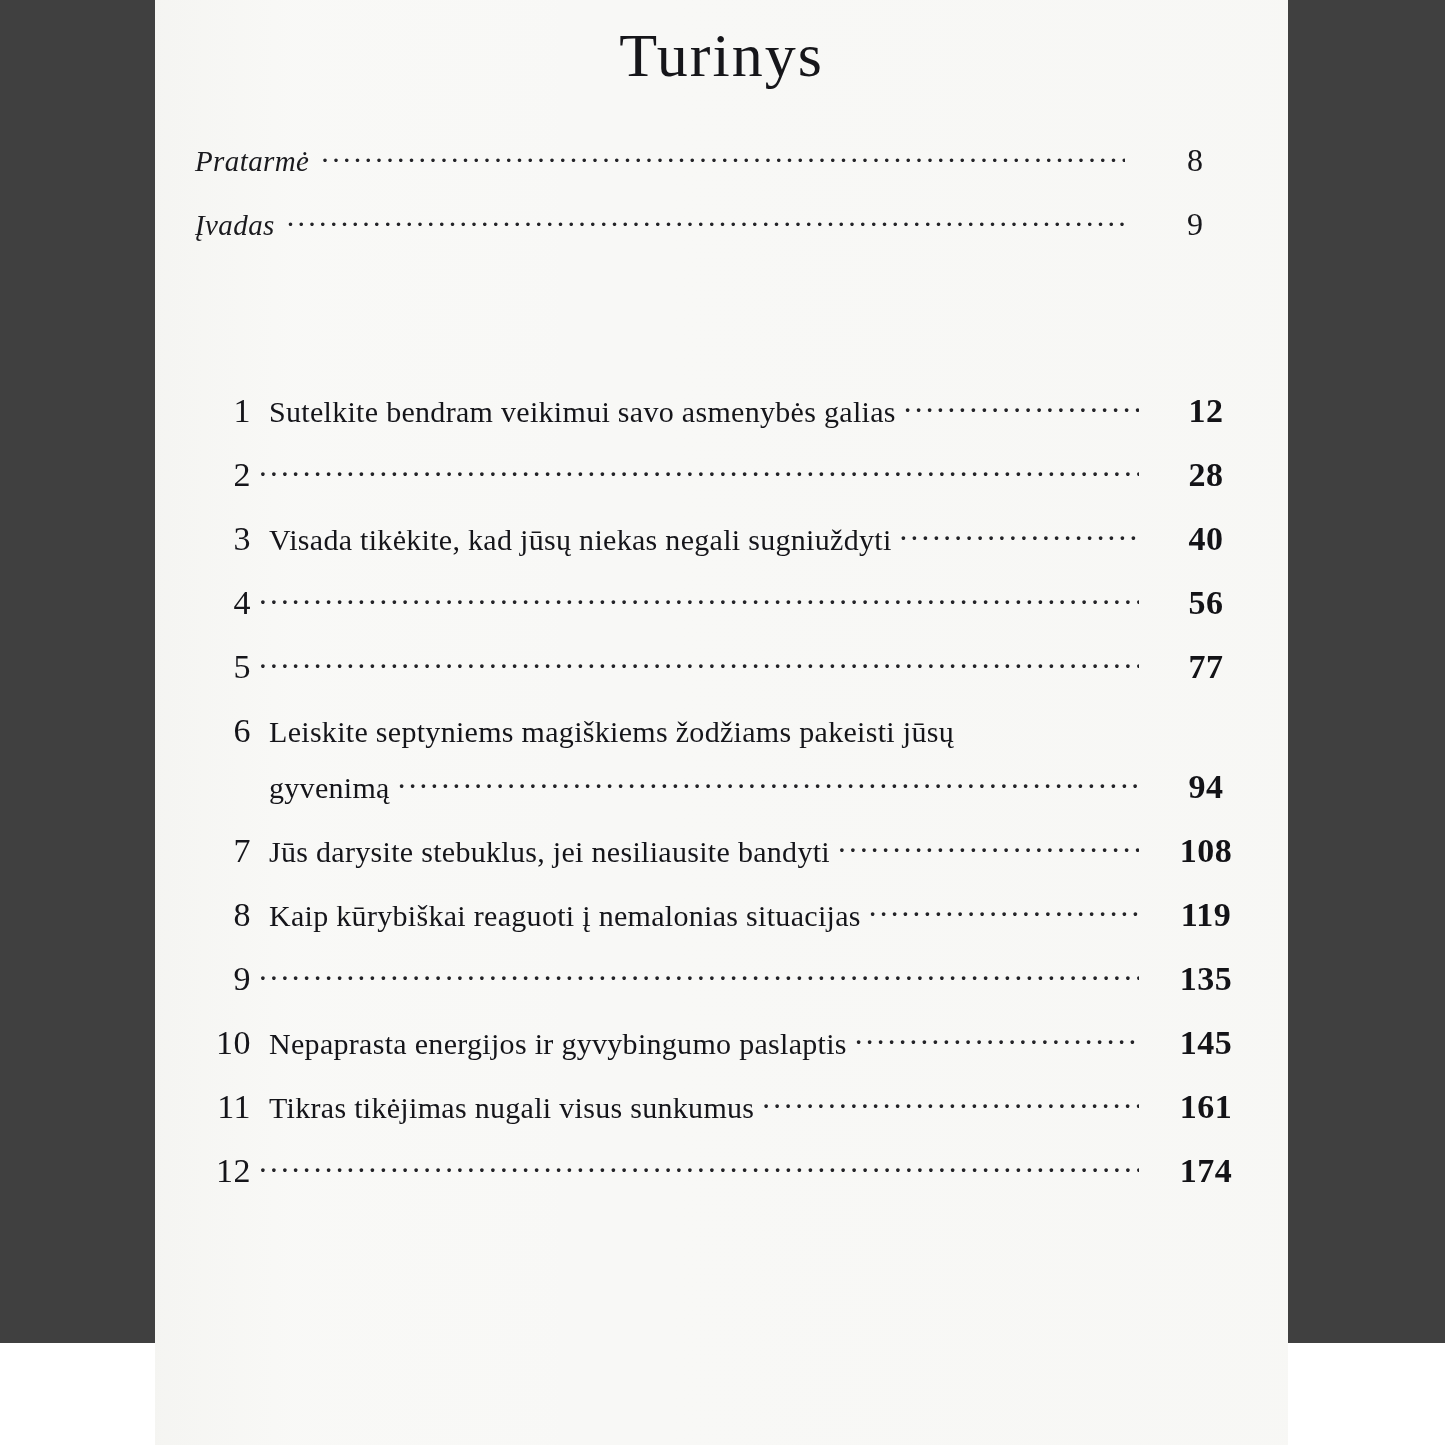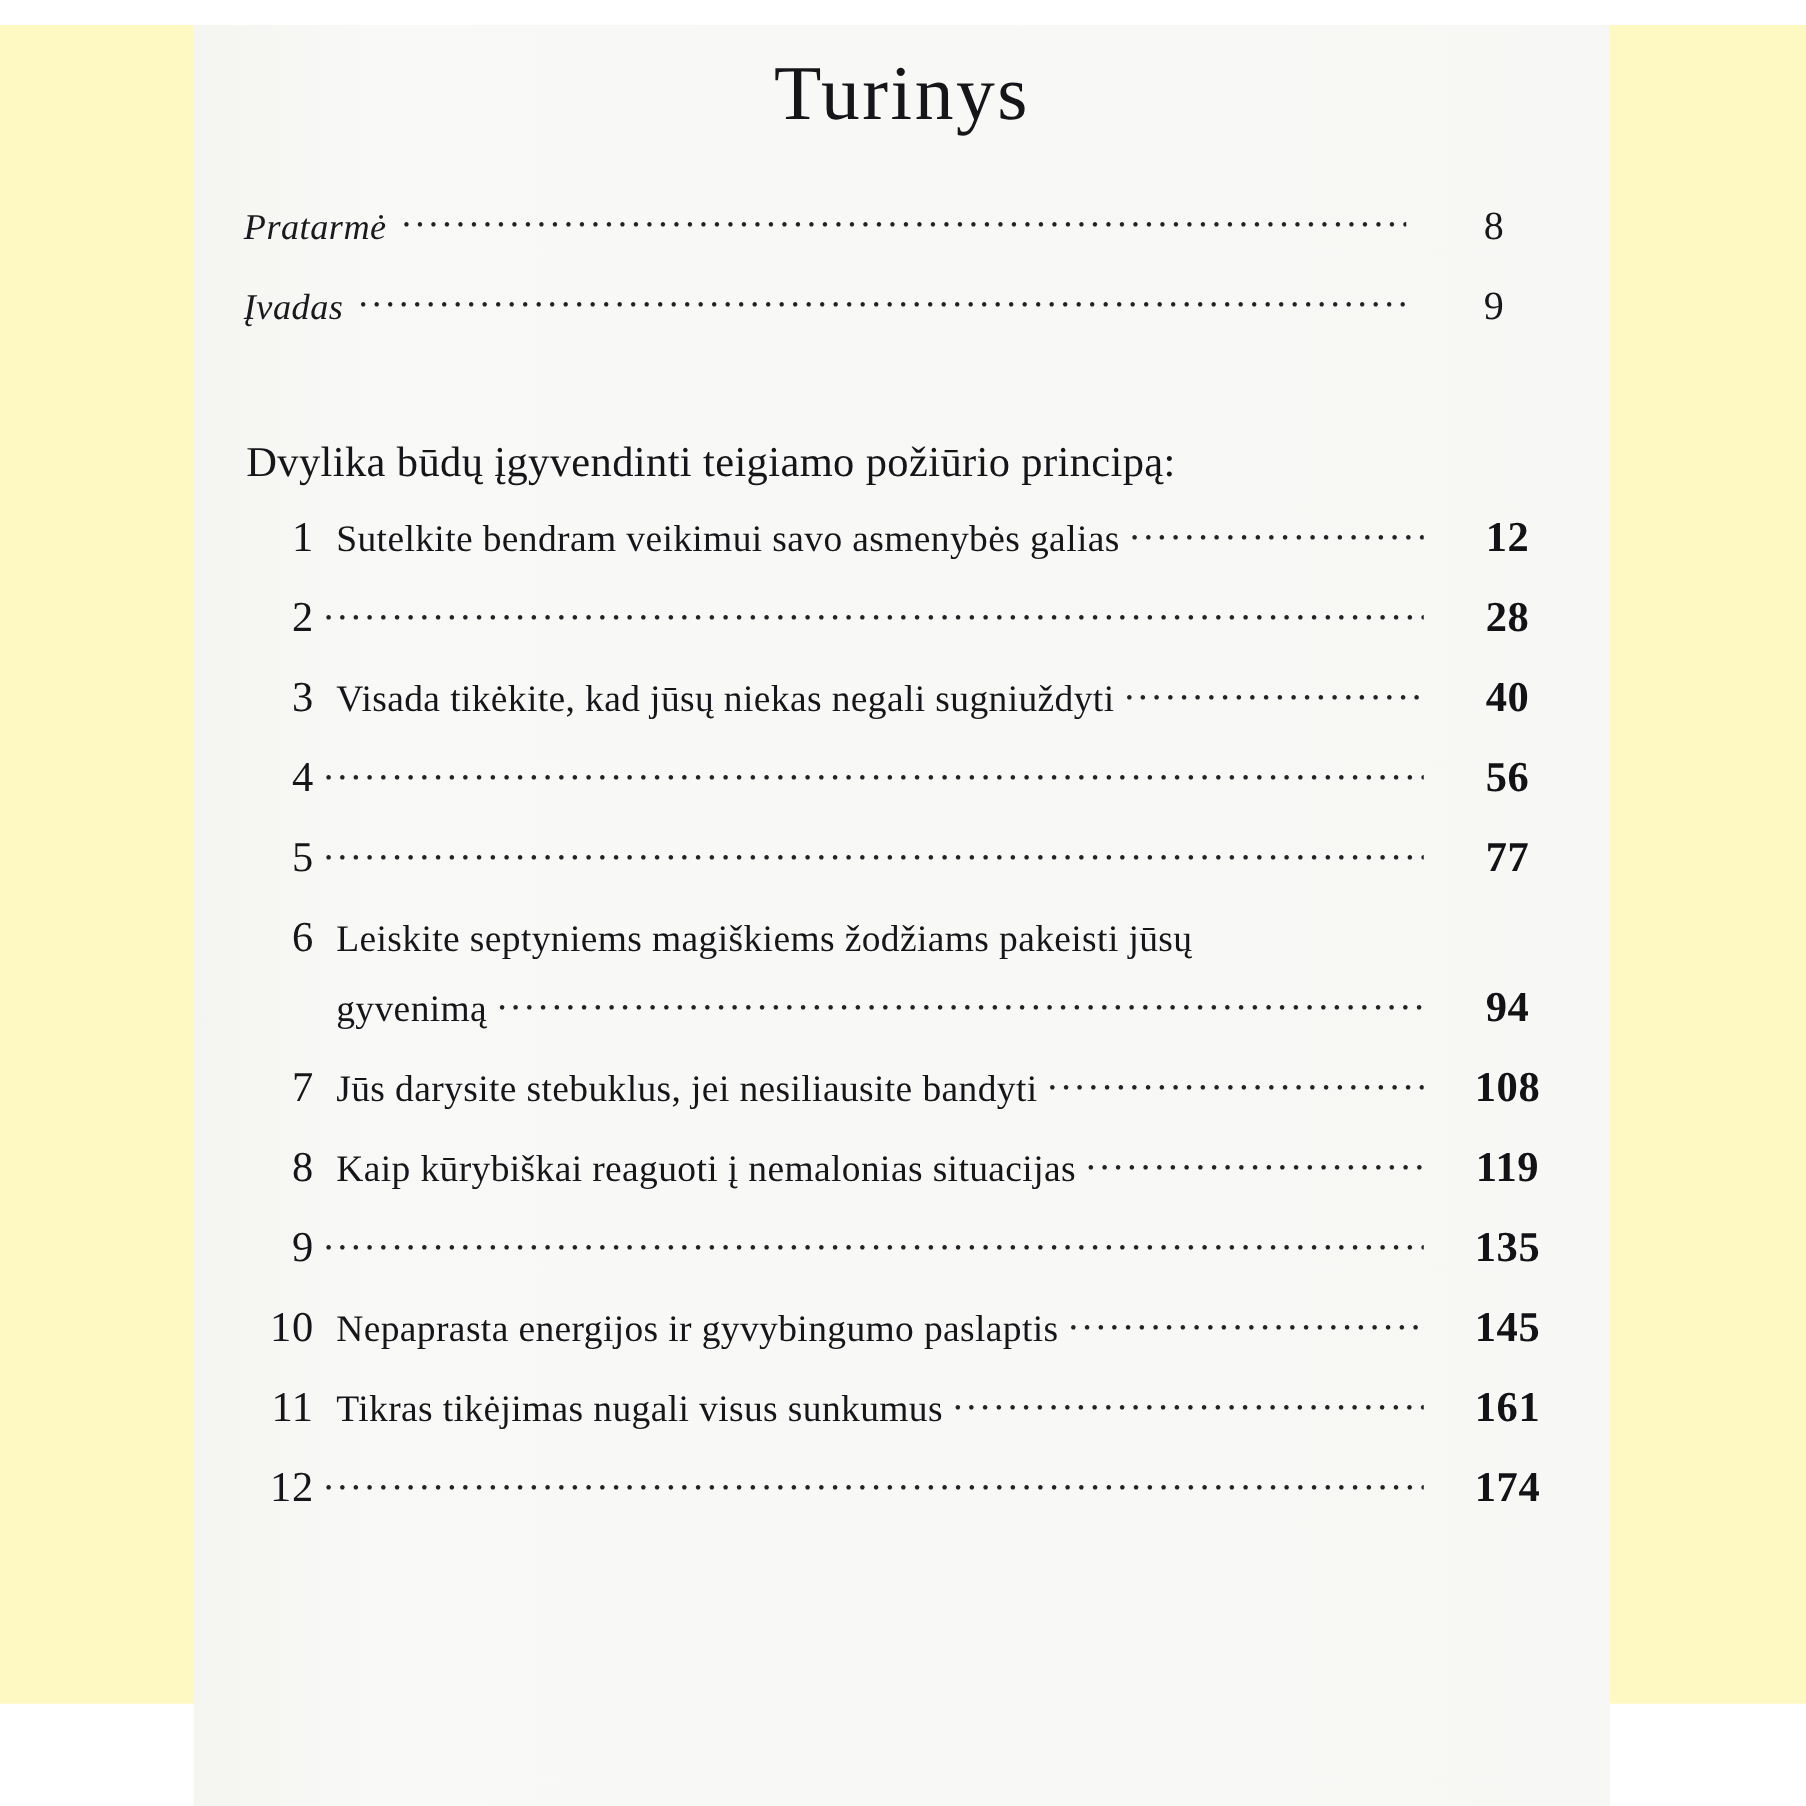--- a/index.html
+++ b/index.html
@@ -11,22 +11,21 @@
     width: 1445px;
     height: 1445px;
     font-family: "Liberation Serif", "DejaVu Serif", serif;
     overflow: hidden;
   }
 
   .scan-sheet {
     position: relative;
     width: 1445px;
     height: 1343px;
-    background: #fef9c3;
-    margin-top: 20px;
+    background: #404040;
   }
 
   
   .book-page {
     position: absolute;
     left: 155px;
     top: 0;
     width: 1133px;
     height: 1445px;
     background: #f8f8f6;
@@ -199,21 +198,20 @@
           <span class="front-leader"></span>
           <span class="front-page">8</span>
         </div>
         <div class="front-row">
           <span class="front-label">Įvadas</span>
           <span class="front-leader"></span>
           <span class="front-page">9</span>
         </div>
       </div>
 
-      <div class="section-heading">Dvylika būdų įgyvendinti teigiamo požiūrio principą:</div>
 
       <div class="chapter-list">
 
         <div class="chapter-row">
           <div class="chapter-line">
             <span class="chapter-num">1</span>
             <span class="chapter-text">Sutelkite bendram veikimui savo asmenybės galias</span>
             <span class="chapter-leader"></span>
             <span class="chapter-page">12</span>
           </div>

